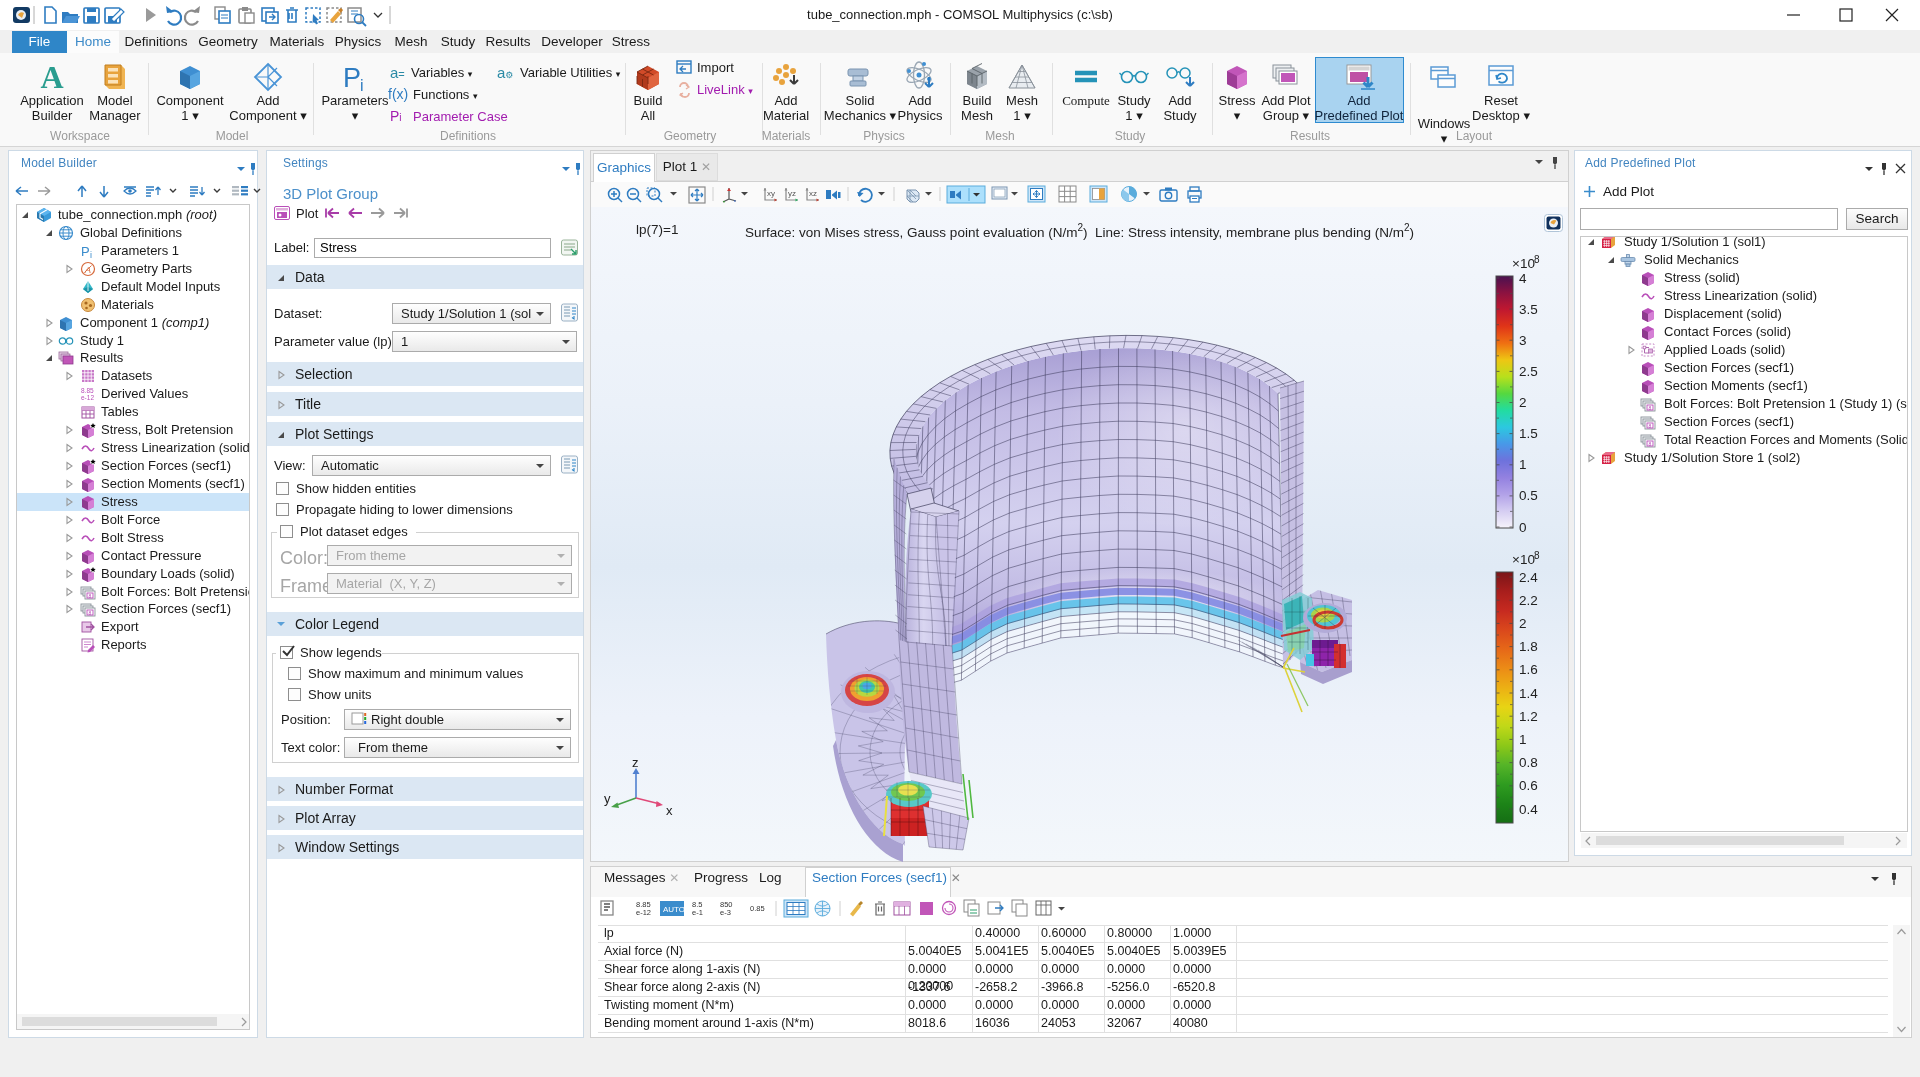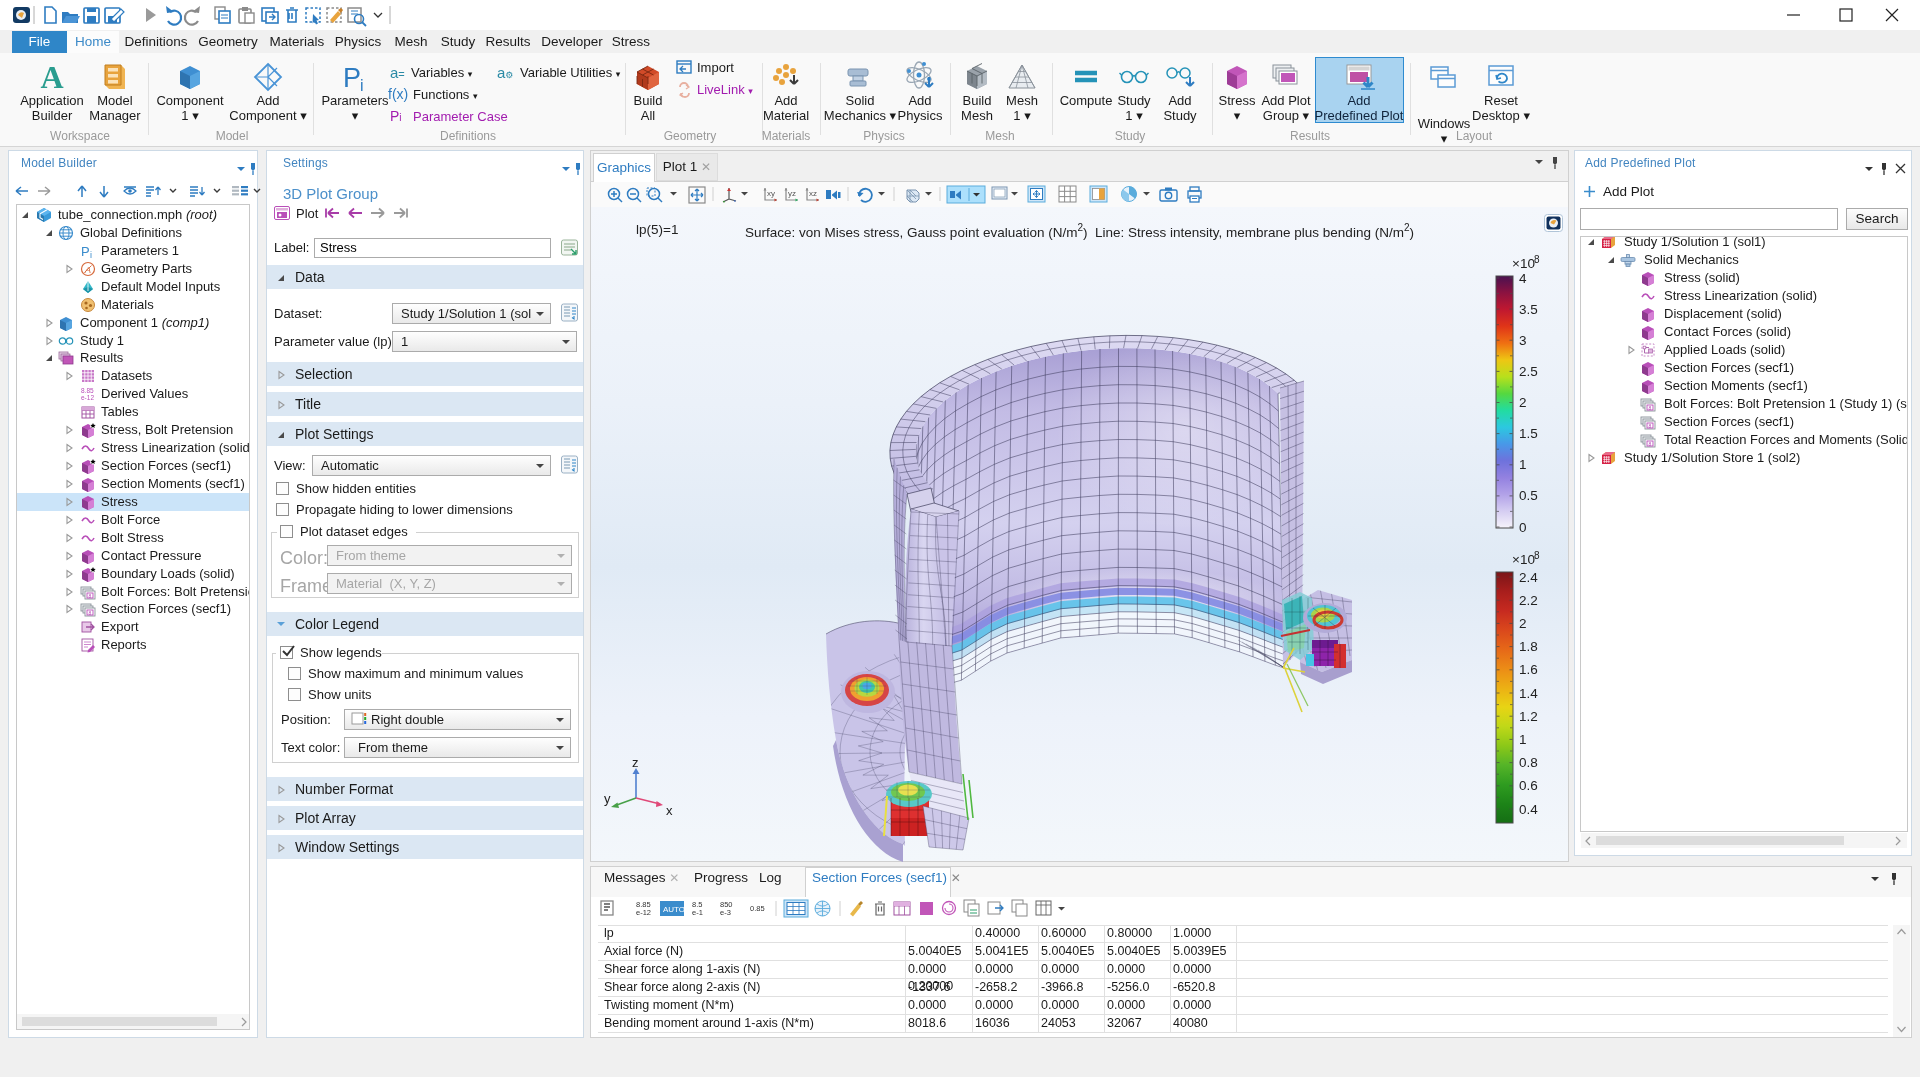--- a/index.html
+++ b/index.html
@@ -18,20 +18,21 @@
 .secband{position:absolute;background:#dbe7f3;height:24px;line-height:24px;font-size:14px;color:#1a1a1a}
 .combo{position:absolute;height:21px;background:linear-gradient(#fefefe,#e9e9e9);border:1px solid #ababab;font-size:13px;color:#1a1a1a;line-height:19px;white-space:nowrap;overflow:hidden}
 .combo .arr{position:absolute;right:6px;top:8px;width:0;height:0;border-left:4px solid transparent;border-right:4px solid transparent;border-top:4px solid #444}
 .cbx{position:absolute;width:13px;height:13px;background:#fdfdfd;border:1px solid #8e8e8e}
 .flabel{position:absolute;font-size:13px;color:#1a1a1a;white-space:nowrap}
 .glabel{position:absolute;font-size:18px;color:#a6a6a6;white-space:nowrap}
 .cell{position:absolute;font-size:12.5px;color:#1a1a1a;height:18px;line-height:17px;white-space:nowrap}
 svg{position:absolute;overflow:visible}
 </style></head><body>
 <div class="abs" id="titlebar">
+    <div class="abs" style="left:0px;top:7px;width:1920px;text-align:center;font-size:13px;color:#191919">tube_connection.mph - COMSOL Multiphysics (c:\sb)</div>
     <svg class="abs" style="left:0px;top:0px" width="700" height="30" viewBox="0 0 700 30">
 <rect x="13" y="7" width="17" height="16" rx="3" fill="#123a63"></rect>
       <circle cx="21" cy="15" r="5" fill="#e8eef5"></circle>
       <path d="M18 15 a4 4 0 0 1 6 -2 l-2 5 z" fill="#e8a33d"></path>
 <line x1="34" y1="6" x2="34" y2="24" stroke="#b0b0b0" stroke-width="1"></line>
 <path d="M45 7 h7 l4 4 v12 h-11 z" fill="none" stroke="#2e7cc1" stroke-width="1.6"></path>
 <path d="M62 12 h6 l2 2 h8 v9 h-16 z" fill="#2e7cc1"></path>
       <path d="M62 23 l4 -7 h14 l-4 7 z" fill="#4a94d6"></path>
 <rect x="84" y="8" width="15" height="15" rx="1" fill="none" stroke="#2e7cc1" stroke-width="1.7"></rect>
       <rect x="87" y="16" width="9" height="7" fill="#2e7cc1"></rect>
@@ -193,21 +194,21 @@
     <svg class="abs" style="left:1006px;top:8px" width="32" height="32" viewBox="0 0 32 32">
 <path d="M16 4 L29 27 L3 27 Z" fill="#e8ecf0" stroke="#8a929a" stroke-width="1"></path>
 <path d="M16 4 L10 27 M16 4 L22 27 M16 4 L3 27 m13 -23 L29 27 M9 16 h14 M6 21.5 h20 M12 10.5 h8" stroke="#8a929a" stroke-width="0.8" fill="none"></path>
     </svg>
     <div class="rbig" style="left:967px;">Mesh<br>1 ▾</div>
     <div class="rglabel" style="left:935px;">Mesh</div>
     <div class="rgsep" style="left:1052px;"></div>
     <svg class="abs" style="left:1070px;top:8px" width="32" height="32" viewBox="0 0 32 32">
       <path d="M5 12 h22 M5 19 h22" stroke="#2593b8" stroke-width="4.5"></path>
     </svg>
-    <div class="rbig" style="left:1031px;">Compute</div>
+    <div class="rbig" style="left:1031px;font-family:Liberation Serif, serif;">Compute</div>
     <svg class="abs" style="left:1118px;top:8px" width="32" height="32" viewBox="0 0 32 32">
 <circle cx="9" cy="16" r="5.5" fill="none" stroke="#2593b8" stroke-width="1.6"></circle>
       <circle cx="23" cy="16" r="5.5" fill="none" stroke="#2593b8" stroke-width="1.6"></circle>
       <path d="M14.5 16 q1.5 -3 3 0 M3.5 14 l-2 -2 M28.5 14 l2 -2" stroke="#2593b8" stroke-width="1.4" fill="none"></path>
     </svg>
     <div class="rbig" style="left:1079px;">Study<br>1 ▾</div>
     <svg class="abs" style="left:1164px;top:8px" width="32" height="32" viewBox="0 0 32 32">
 <circle cx="8" cy="12" r="5" fill="none" stroke="#2593b8" stroke-width="1.5"></circle>
       <circle cx="21" cy="12" r="5" fill="none" stroke="#2593b8" stroke-width="1.5"></circle>
       <path d="M13 12 q1.5 -2.5 3 0" stroke="#2593b8" stroke-width="1.3" fill="none"></path>
@@ -772,21 +773,21 @@
       <circle cx="8.5" cy="8.5" r="3.2" fill="none" stroke="#2e7cc1" stroke-width="1.4"></circle>
     </g>
 <g transform="translate(588,1)">
       <rect x="2" y="5" width="13" height="7" fill="none" stroke="#2e7cc1" stroke-width="1.3"></rect>
       <rect x="4" y="1" width="9" height="4" fill="none" stroke="#2e7cc1" stroke-width="1.3"></rect>
       <rect x="4" y="10" width="9" height="6" fill="#fff" stroke="#2e7cc1" stroke-width="1.3"></rect>
       <line x1="6" y1="12.5" x2="11" y2="12.5" stroke="#2e7cc1"></line>
     </g>
 </svg>
 <div class="abs" style="left:591px;top:207px;width:977px;height:654px;background:linear-gradient(180deg,#f4f7fc 0%,#ebf1f9 30%,#e0eaf5 55%,#edf2fa 78%,#f3f7fb 100%)"></div>
-<div class="abs" style="left:636px;top:222px;font-size:13.5px;color:#222">lp(5)=1</div>
+<div class="abs" style="left:636px;top:222px;font-size:13.5px;color:#222">lp(7)=1</div>
 <div class="abs" style="left:591px;top:222px;width:977px;text-align:center;font-size:13.5px;color:#222">Surface: von Mises stress, Gauss point evaluation (N/m<sup style="font-size:10px">2</sup>)&nbsp;&nbsp;Line: Stress intensity, membrane plus bending (N/m<sup style="font-size:10px">2</sup>)</div>
 <svg class="abs" style="left:1544px;top:214px" width="19" height="18" viewBox="0 0 19 18">
     <rect x="0.5" y="0.5" width="18" height="17" rx="3" fill="#fff" stroke="#b0c4d8"></rect>
     <rect x="2.5" y="2.5" width="14" height="13" rx="2" fill="#10305c"></rect>
     <circle cx="9.5" cy="9" r="4.5" fill="#e8eef5"></circle>
     <path d="M6.5 9 a4 4 0 0 1 6 -2.5 l-2.5 4 z" fill="#e8a33d"></path>
   </svg>
 <svg class="abs" style="left:591px;top:207px" width="977" height="654" viewBox="591 207 977 654">
     <defs>
 <linearGradient id="wallg" x1="0" y1="0" x2="0" y2="1">

